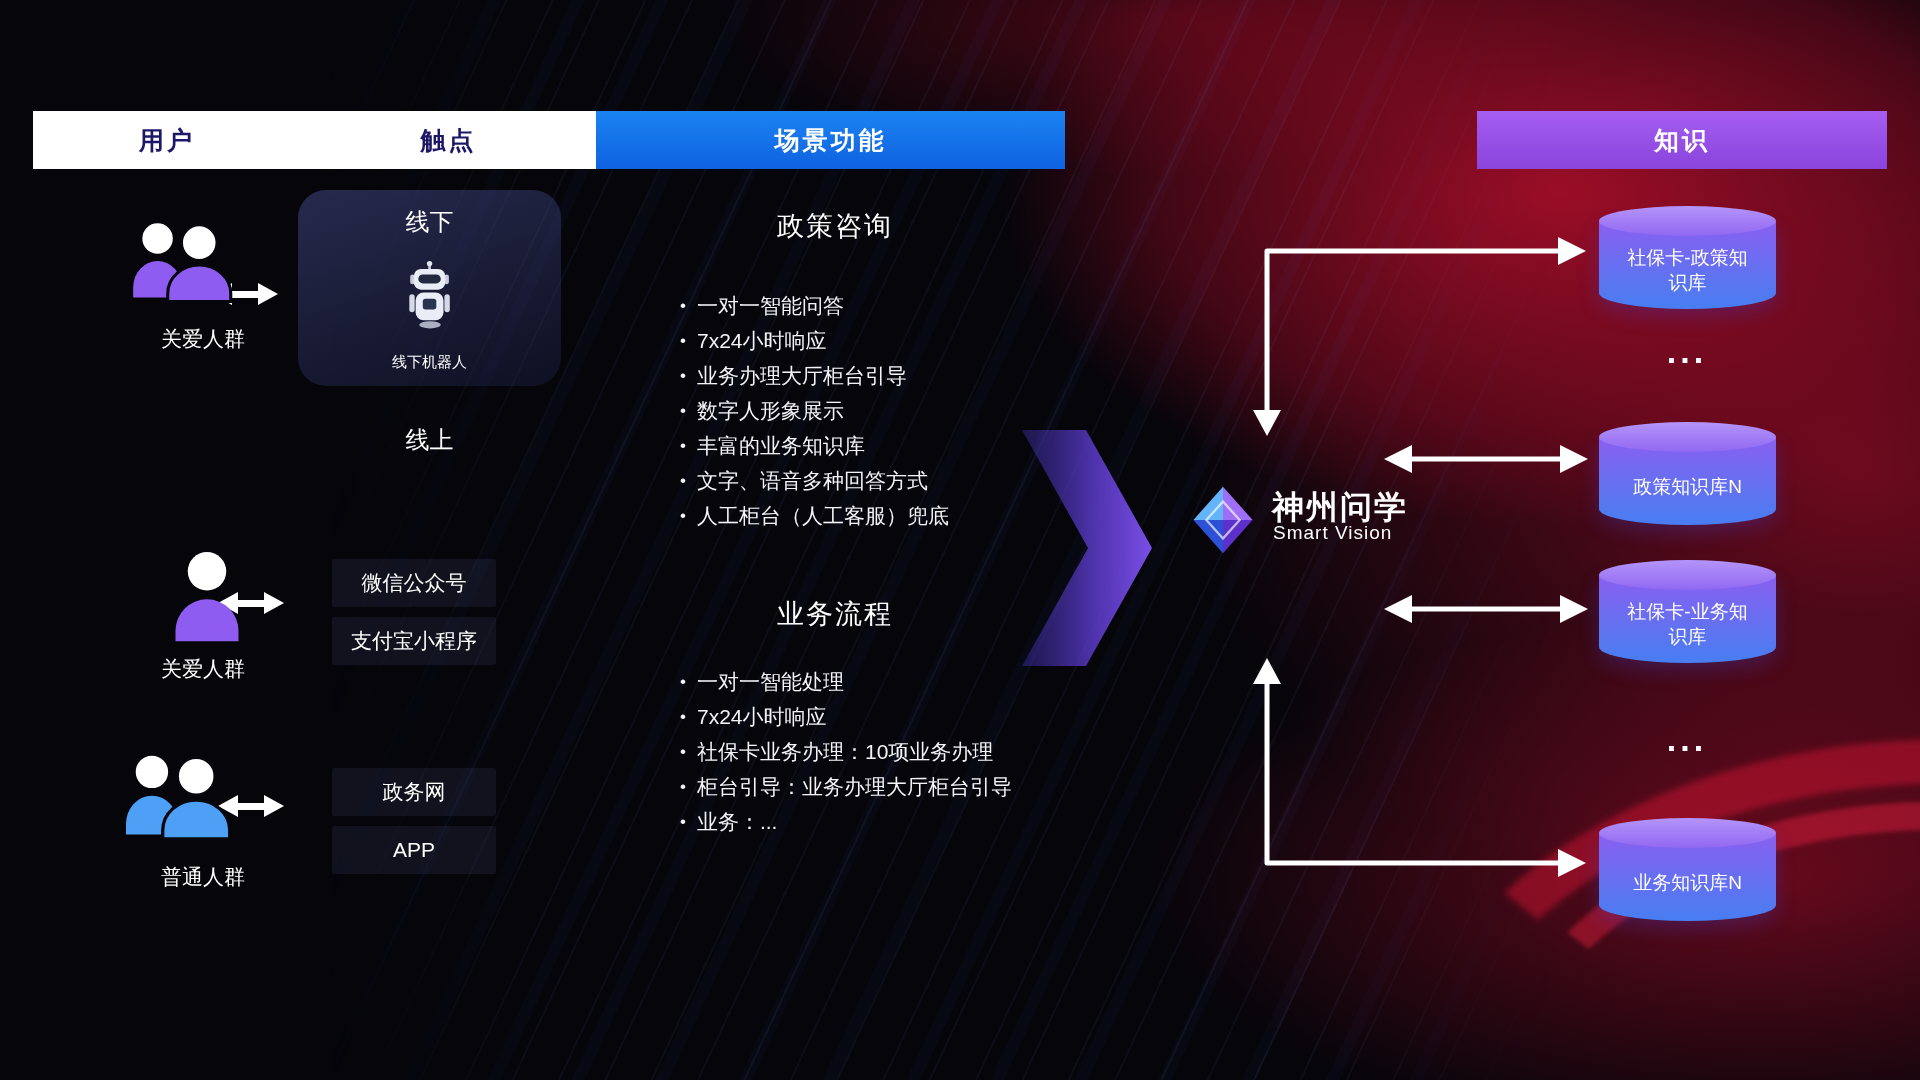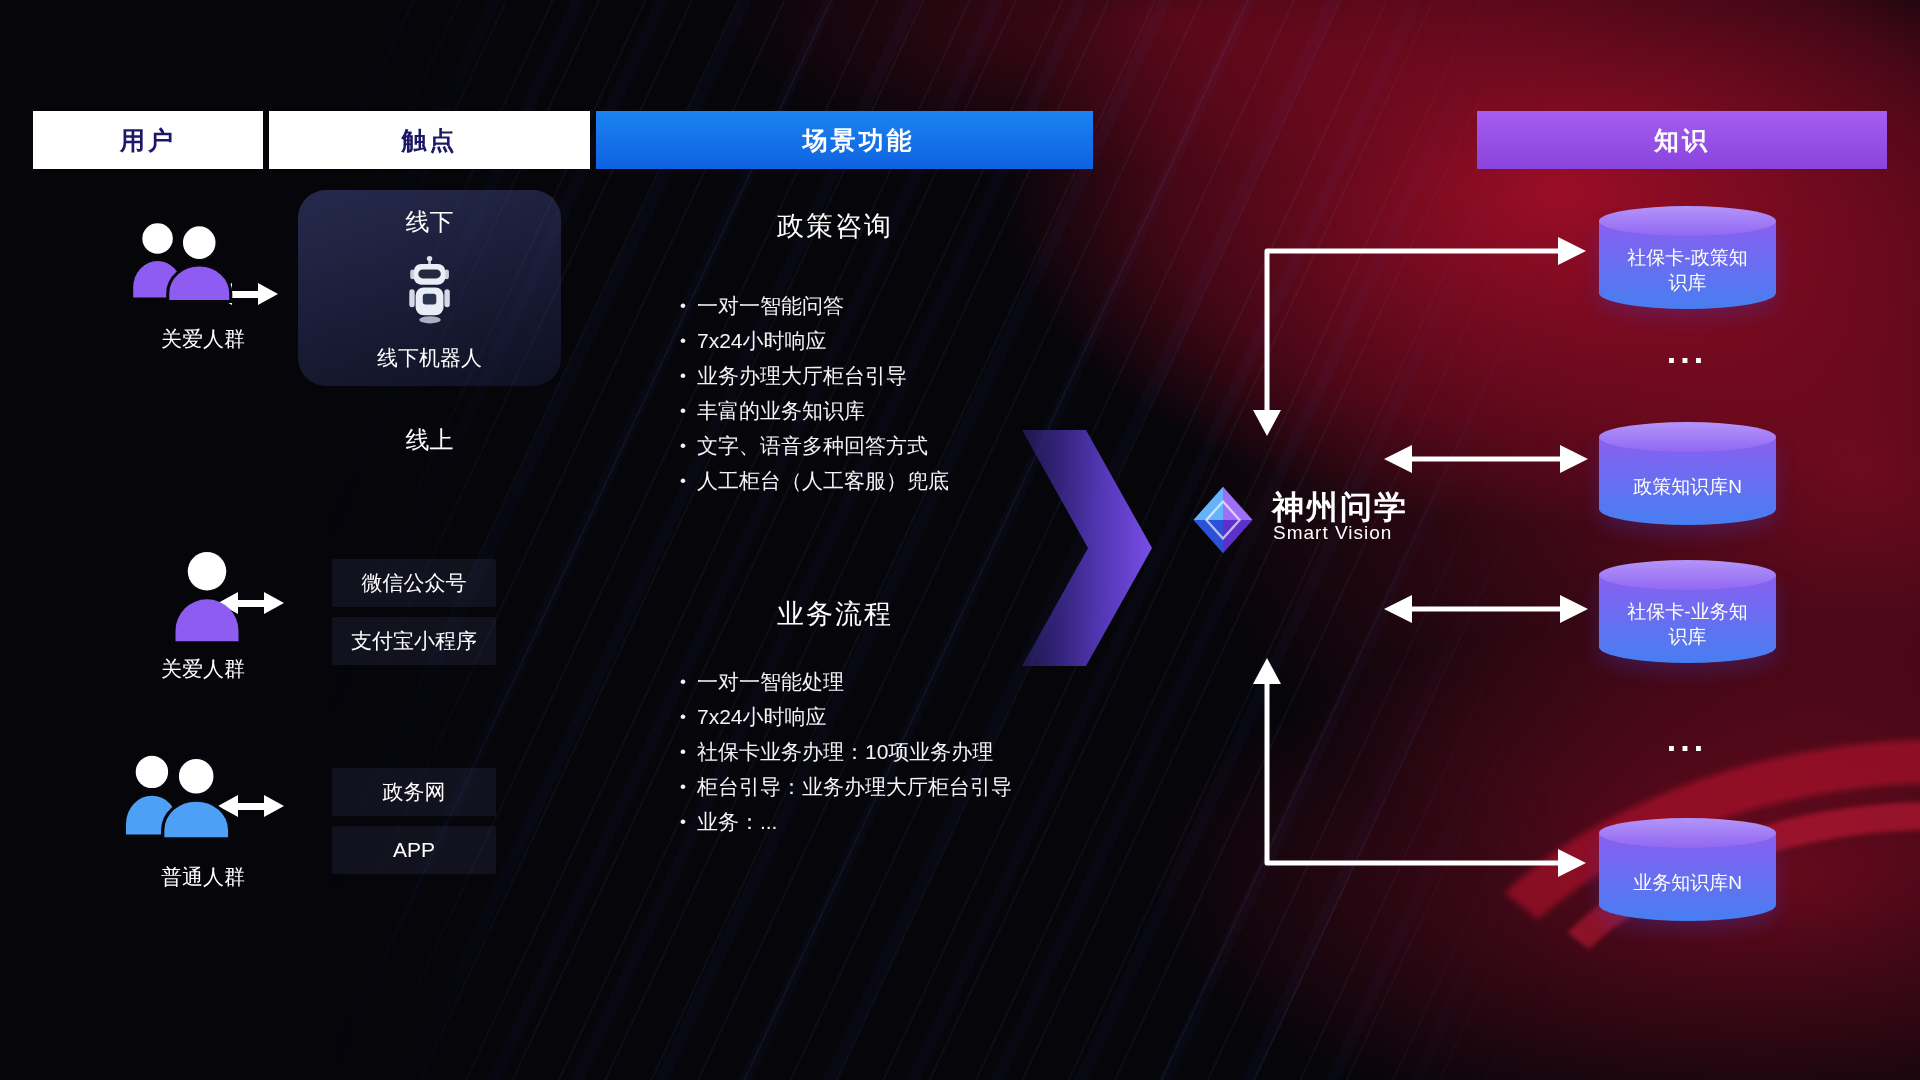--- a/index.html
+++ b/index.html
@@ -23,32 +23,32 @@
   }
   .red-arc{position:absolute;left:1412px;top:742px;width:880px;height:520px;border:44px solid transparent;
     border-top-color:rgba(205,20,50,.5);border-radius:50%;transform:rotate(-6deg);filter:blur(3px);z-index:0;}
   .red-arc2{position:absolute;left:1500px;top:806px;width:700px;height:400px;border:28px solid transparent;
     border-top-color:rgba(228,30,62,.45);border-radius:50%;transform:rotate(-8deg);filter:blur(2px);z-index:0;}
 
   .connector-layer{position:absolute;left:0;top:0;z-index:1;}
 
   .hdr{position:absolute;top:111px;height:58px;display:flex;align-items:center;justify-content:center;
     font-size:25px;font-weight:700;letter-spacing:3px;z-index:2;}
-  .hdr-white{background:#ffffff;color:#1c1766;}
+  .hdr-white{background:#ffffff;color:#1c1766;padding-left:19px;}
   .hdr-blue{background:linear-gradient(180deg,#1b83f2,#0f62e0);color:#fff;}
   .hdr-purple{background:linear-gradient(180deg,#a55ef0,#8a43dc);color:#fff;}
 
   .user-block{position:absolute;width:190px;display:flex;flex-direction:column;align-items:flex-end;z-index:2;}
   .user-label{margin-top:9px;font-size:21px;color:#fff;}
 
   .tp-panel{position:absolute;left:298px;top:190px;width:263px;height:196px;border-radius:28px;z-index:2;
     background:linear-gradient(160deg, rgba(84,92,168,.42), rgba(34,38,84,.32));
     display:flex;flex-direction:column;align-items:center;justify-content:space-between;padding:16px 0 14px;box-sizing:border-box;}
   .tp-title{font-size:24px;color:#fff;}
-  .tp-sub{font-size:21px;color:#fff;}
+  .tp-sub{font-size:15px;color:#fff;}
   .online-title{position:absolute;left:298px;top:424px;width:263px;text-align:center;font-size:24px;z-index:2;}
   .pill{position:absolute;left:332px;width:164px;height:48px;border-radius:2px;background:rgba(130,140,215,.10);
     display:flex;align-items:center;justify-content:center;font-size:21px;z-index:2;}
 
   .sc-title{position:absolute;width:310px;text-align:center;font-size:27px;font-weight:500;letter-spacing:2px;z-index:2;}
   .sc-list{position:absolute;left:680px;margin:0;padding:0;list-style:none;z-index:2;}
   .sc-list li{font-size:21px;line-height:33px;color:#f4f4f8;white-space:nowrap;}
   .sc-list li::before{content:"•";margin-right:11px;font-size:17px;position:relative;top:-2px;}
 
   .model-name{position:absolute;left:1272px;top:486px;font-size:32px;font-weight:700;letter-spacing:2px;z-index:2;}
@@ -119,21 +119,21 @@
     </g>
     <g stroke="#fff" stroke-width="5" fill="#fff">
       <path d="M1267,684 L1267,863 L1558,863" fill="none" stroke-linejoin="round"></path>
       <polygon points="1586,863 1558,849 1558,877" stroke="none"></polygon>
       <polygon points="1267,658 1253,684 1281,684" stroke="none"></polygon>
     </g>
   </svg>
 
   <div class="hdr hdr-white" style="left:33px;width:230px;">用户</div>
   <div class="hdr hdr-white" style="left:269px;width:321px;">触点</div>
-  <div class="hdr hdr-blue" style="left:596px;width:469px;padding-left:28px;">场景功能</div>
+  <div class="hdr hdr-blue" style="left:596px;width:469px;">场景功能</div>
   <div class="hdr hdr-purple" style="left:1477px;width:410px;">知识</div>
 
   <div class="user-block" style="left:55px;top:214px;">
     <svg width="122" height="102" viewBox="0 0 120 100">
       <circle cx="34" cy="24" r="15" fill="#ffffff"></circle>
       <path d="M10,82 v-10 a24,26 0 0 1 48,0 v10 z" fill="#8e5cf0"></path>
       <circle cx="75" cy="28" r="17.5" fill="#ffffff" stroke="#07070d" stroke-width="3"></circle>
       <path d="M44,86 v-8 a31,28 0 0 1 62,0 v8 z" fill="#8e5cf0" stroke="#07070d" stroke-width="3"></path>
     </svg>
     <div class="user-label">关爱人群</div>
@@ -180,20 +180,21 @@
   <div class="pill" style="top:559px;">微信公众号</div>
   <div class="pill" style="top:617px;">支付宝小程序</div>
   <div class="pill" style="top:768px;">政务网</div>
   <div class="pill" style="top:826px;">APP</div>
 
   <div class="sc-title" style="left:680px;top:208px;">政策咨询</div>
   <ul class="sc-list" style="top:289px;">
     <li>一对一智能问答</li>
     <li>7x24小时响应</li>
     <li>业务办理大厅柜台引导</li>
+    <li>数字人形象展示</li>
     <li>丰富的业务知识库</li>
     <li>文字、语音多种回答方式</li>
     <li>人工柜台（人工客服）兜底</li>
   </ul>
 
   <div class="sc-title" style="left:680px;top:596px;">业务流程</div>
   <ul class="sc-list" style="top:665px;">
     <li>一对一智能处理</li>
     <li>7x24小时响应</li>
     <li>社保卡业务办理：10项业务办理</li>

